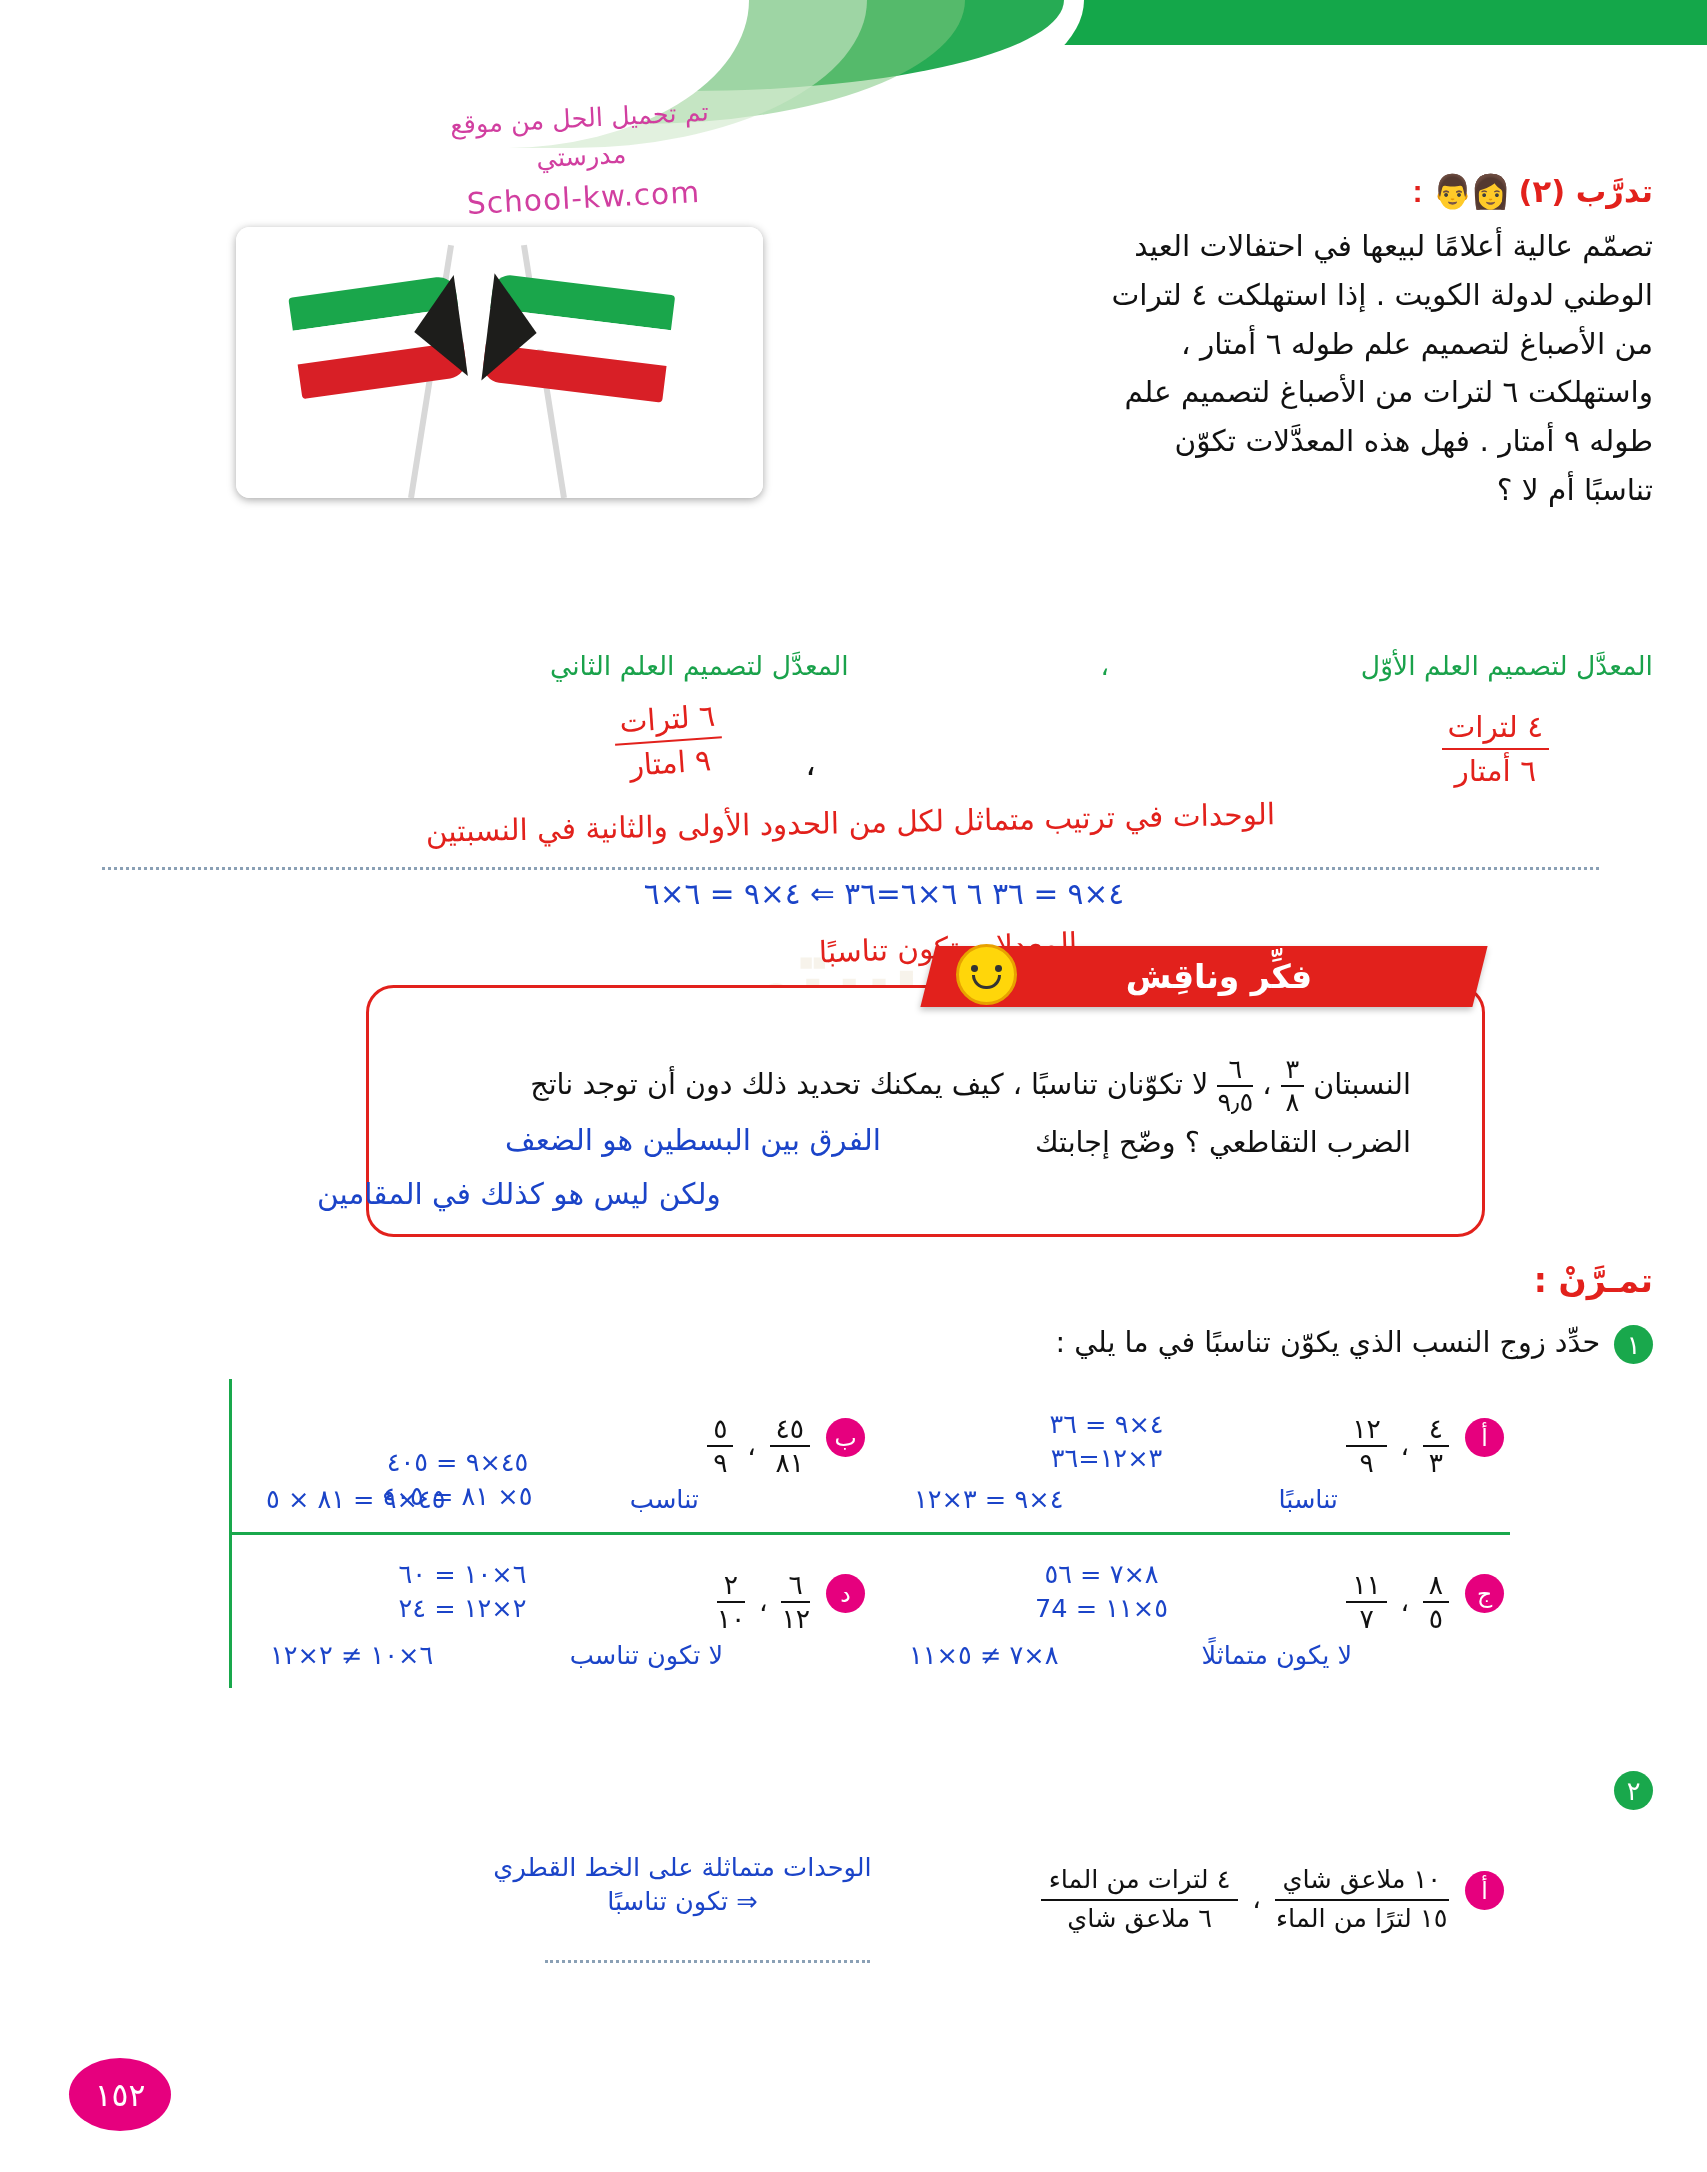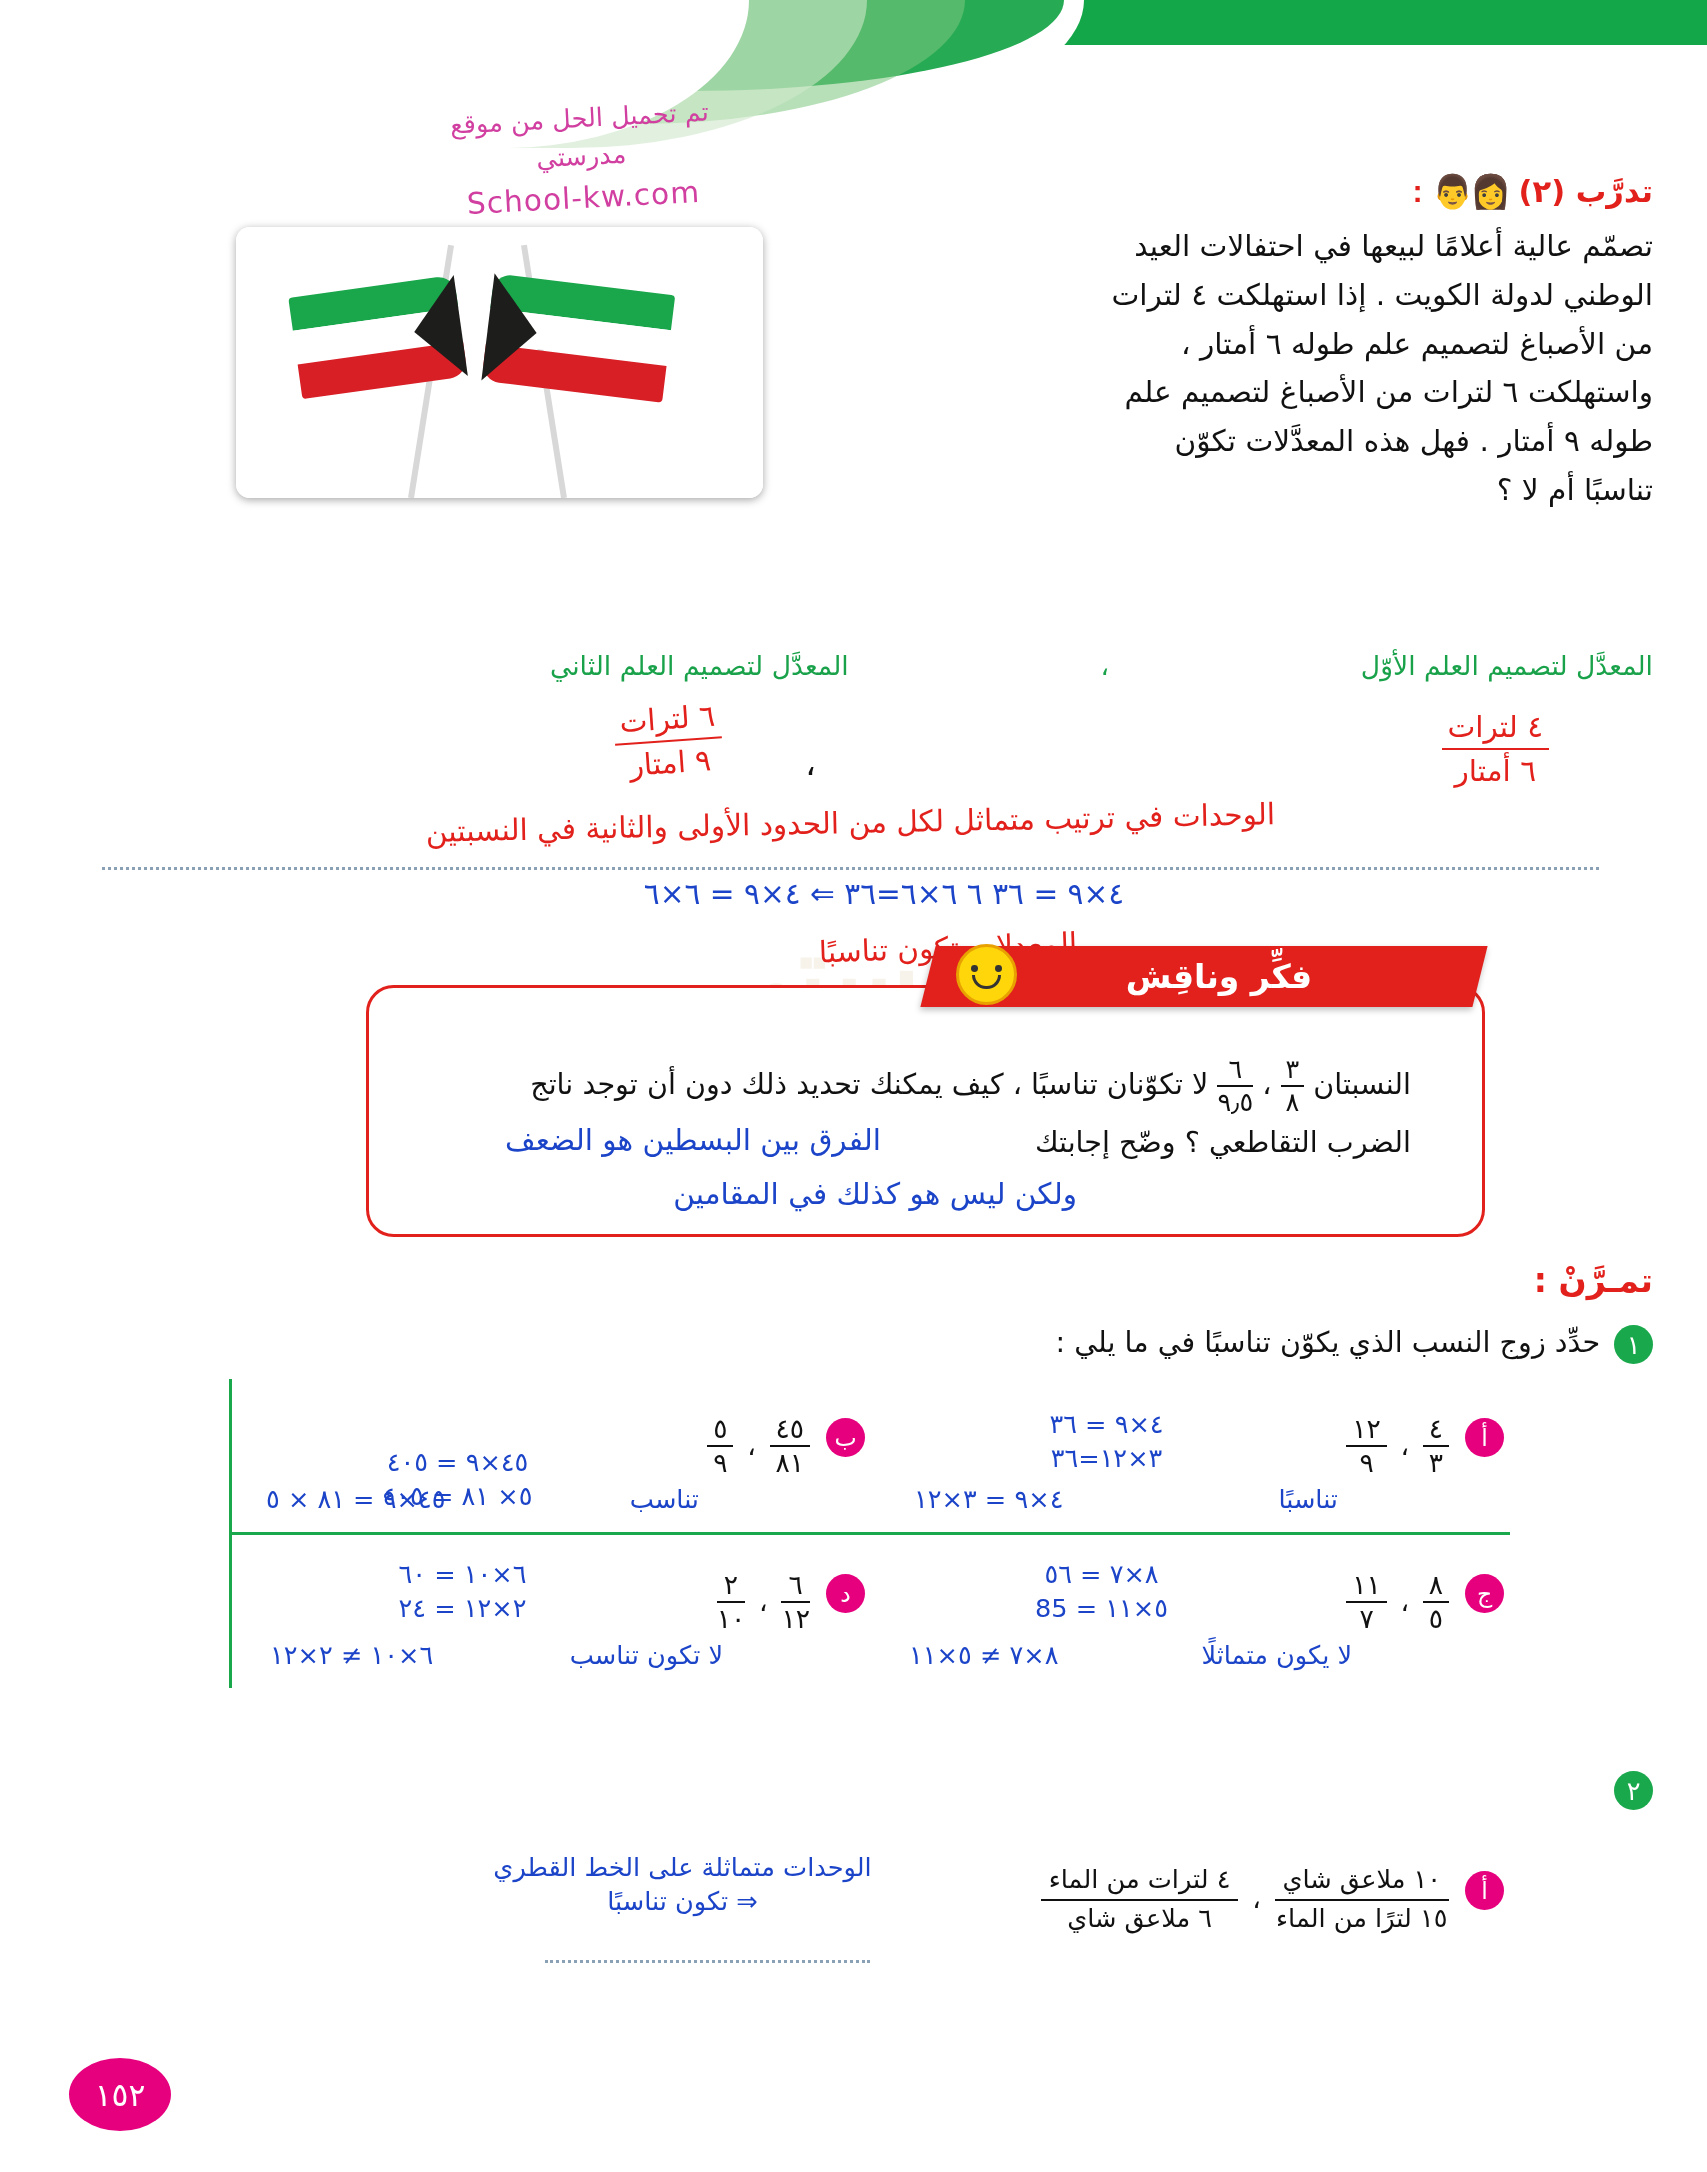--- a/index.html
+++ b/index.html
@@ -87,21 +87,21 @@
   .fn-face:before{content:"";position:absolute;left:11.8px;top:17.7px;width:6.9px;height:6.9px;border-radius:50%;background:#333;}
   .fn-face:after{content:"";position:absolute;right:11.8px;top:17.7px;width:6.9px;height:6.9px;border-radius:50%;background:#333;}
   .fn-smile{position:absolute;left:12.8px;top:27.6px;width:23.6px;height:11.8px;border:3px solid #333;
      border-top:none;border-radius:0 0 23.6px 23.6px;}
   .fn-text{position:absolute;top:1054px;right:296px;width:946px;font-size:28.6px;line-height:1.75;
      color:#111;text-align:right;}
   .fn-frac{display:inline-block;text-align:center;font-size:25.6px;line-height:1.2;vertical-align:middle;}
   .fn-frac .num{border-bottom:2px solid #111;padding:0 4.9px;}
 
   .hl4{top:1123px;right:630px;width:768px;color:#1b44c8;font-size:29.6px;text-align:center;}
-  .hl5{top:1177px;right:630px;width:778px;color:#1b44c8;font-size:29.6px;text-align:right;}
+  .hl5{top:1177px;right:612px;width:778px;color:#1b44c8;font-size:29.6px;text-align:left;}
 
   
   .tamarran{position:absolute;top:1261px;right:54px;color:#e2211c;font-size:33px;font-weight:bold;}
   .q1{position:absolute;top:1325px;right:54px;display:flex;gap:13.8px;align-items:flex-start;direction:rtl;}
   .num-badge{width:39px;height:39px;border-radius:50%;background:#19a84c;color:#fff;
      display:flex;align-items:center;justify-content:center;font-size:25.6px;flex:none;}
   .q-text{font-size:28.6px;color:#111;}
 
   .tbl{position:absolute;top:1379px;right:197px;width:1281px;}
   .tbl .row{display:flex;direction:rtl;border-bottom:3px solid #19a84c;}
@@ -291,21 +291,21 @@
           <span style="display:block">٥</span>
         </span>
         <span>،</span>
         <span class="pf">
           <span class="num" style="display:block">١١</span>
           <span style="display:block">٧</span>
         </span>
       </div>
       <div class="work ar" style="top:21.7px;right:246px;width:325px;">
         <div>٨×٧ = ٥٦</div>
-        <div>٥×١١ = 85</div>
+        <div>٥×١١ = 74</div>
       </div>
       <div class="work ar" style="top:103px;right:158px;width:443px;display:flex;justify-content:space-between;direction:rtl;">
         <span>لا يكون متماثلًا</span>
         <span>٨×٧ ≠ ٥×١١</span>
       </div>
     </div>
     <div class="cell sep">
       <div class="letter-badge ar">د</div>
       <div class="pair ar">
         <span class="pf">

